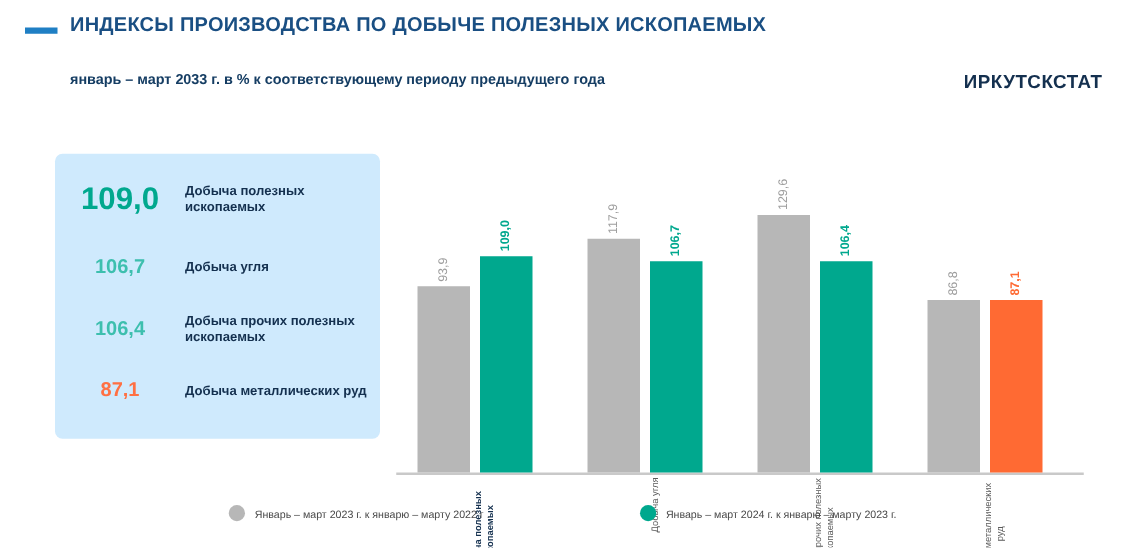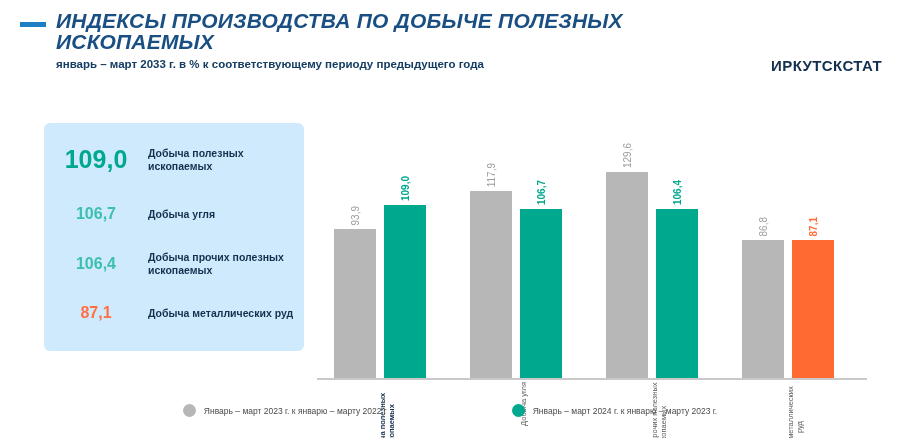--- a/index.html
+++ b/index.html
@@ -29,25 +29,24 @@
     width: 26px;
     height: 5px;
     background: #1f7fc4;
   }
   .title {
     position: absolute;
     left: 56px;
     top: 10px;
     width: 600px;
     color: #1a4f83;
-    font-size: 21px;
+    font-size: 16px;
     font-weight: bold;
     line-height: 21px;
     letter-spacing: 0.2px;
-    font-style: italic;
   }
   .subtitle {
     position: absolute;
     left: 56px;
     top: 58px;
     width: 640px;
     color: #153d63;
     font-size: 11.5px;
     font-weight: bold;
   }

